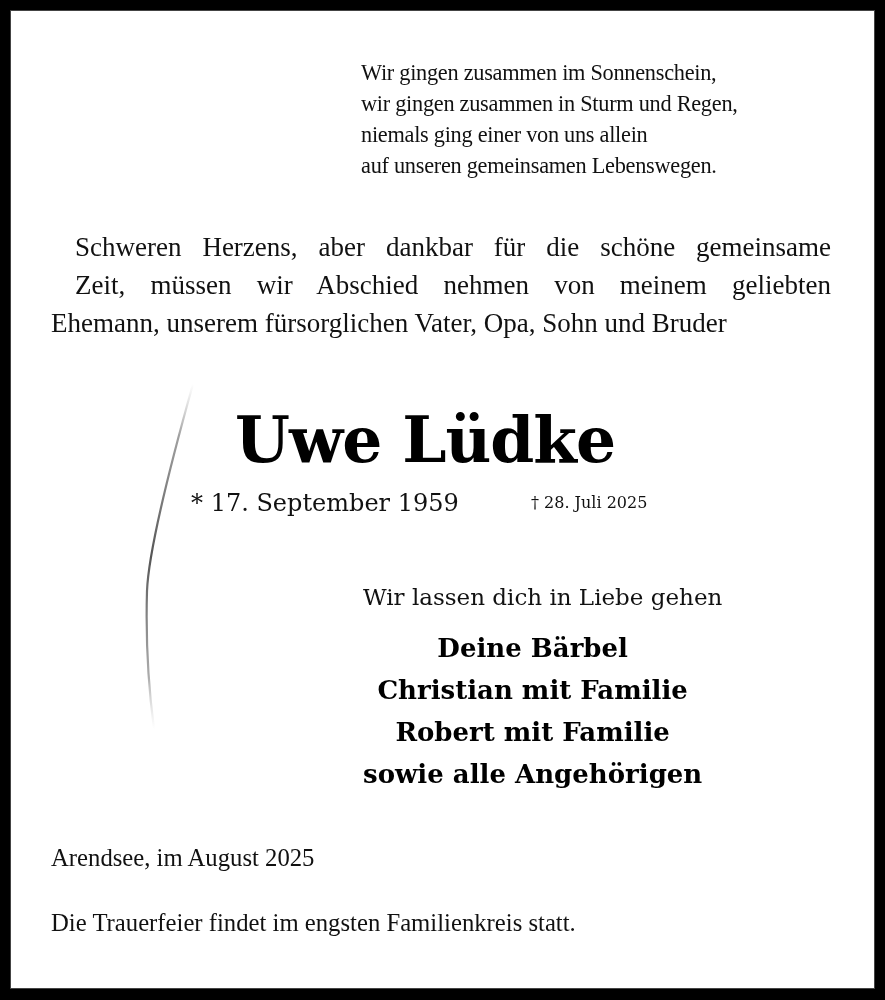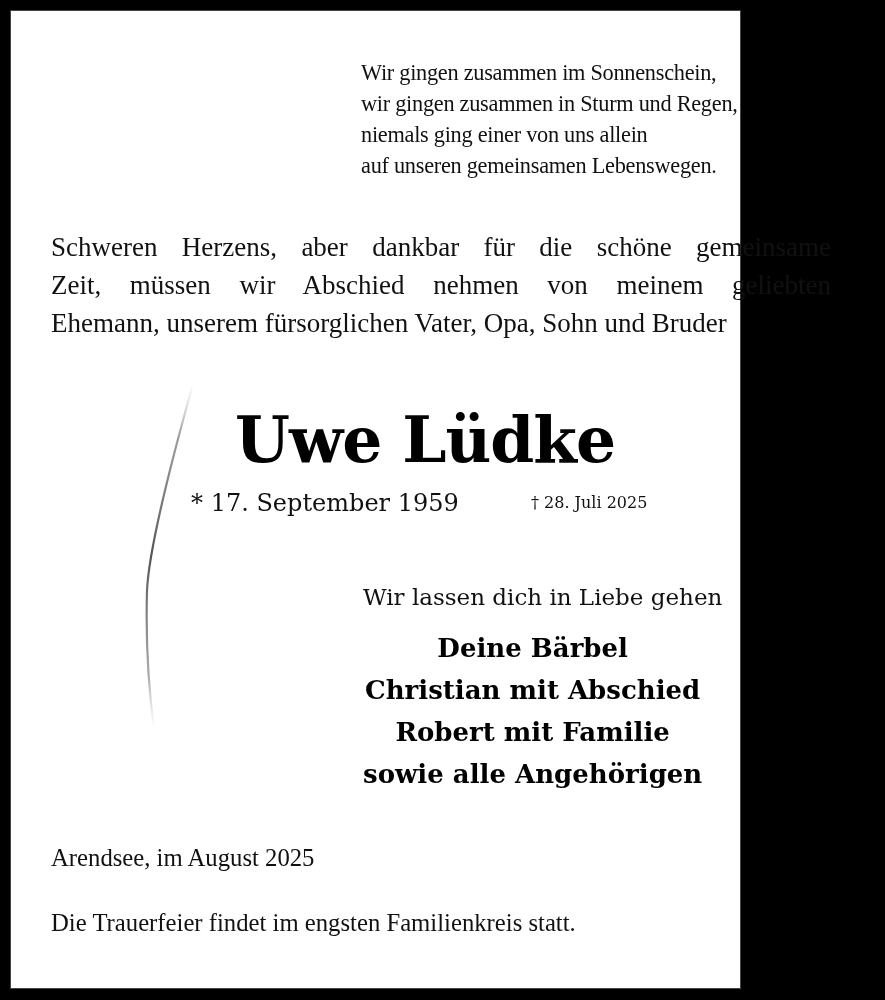--- a/index.html
+++ b/index.html
@@ -12,21 +12,21 @@
       height: 1000px;
       position: relative;
       overflow: hidden;
       font-family: "DejaVu Serif", "Liberation Serif", serif;
       color: #111;
     }
     .page {
       position: absolute;
       left: 10px;
       top: 10px;
-      width: 731px;
+      width: 865px;
       height: 979px;
       background: #fff;
       border: 1px solid #444;
       box-sizing: border-box;
     }
     .abs { position: absolute; white-space: nowrap; }
 
     .poem {
       left: 350px;
       top: 46px;
@@ -45,20 +45,21 @@
       width: 780px;
       font-family: "Liberation Serif", serif;
       font-size: 27px;
       line-height: 38px;
       white-space: normal;
     }
     .intro div { white-space: nowrap; }
     .intro .just {
       text-align: justify;
       text-align-last: justify;
+      margin-left: 24px;
     }
 
     .name {
       left: 224px;
       top: 384px;
       font-family: "DejaVu Serif", serif;
       font-weight: bold;
       font-size: 63px;
       letter-spacing: -1px;
       line-height: 90px;
@@ -167,21 +168,21 @@
 
   <div class="abs name">Uwe Lüdke</div>
 
   <div class="abs born">* 17. September 1959</div>
   <div class="abs died">† 28. Juli 2025</div>
 
   <div class="abs farewell">Wir lassen dich in Liebe gehen</div>
 
   <div class="abs mourners">
     <div>Deine Bärbel</div>
-    <div>Christian mit Abschied</div>
+    <div>Christian mit Familie</div>
     <div>Robert mit Familie</div>
     <div>sowie alle Angehörigen</div>
   </div>
 
   <div class="abs place">Arendsee, im August 2025</div>
   <div class="abs note">Die Trauerfeier findet im engsten Familienkreis statt.</div>
 
 </div>
 
 </body></html>

